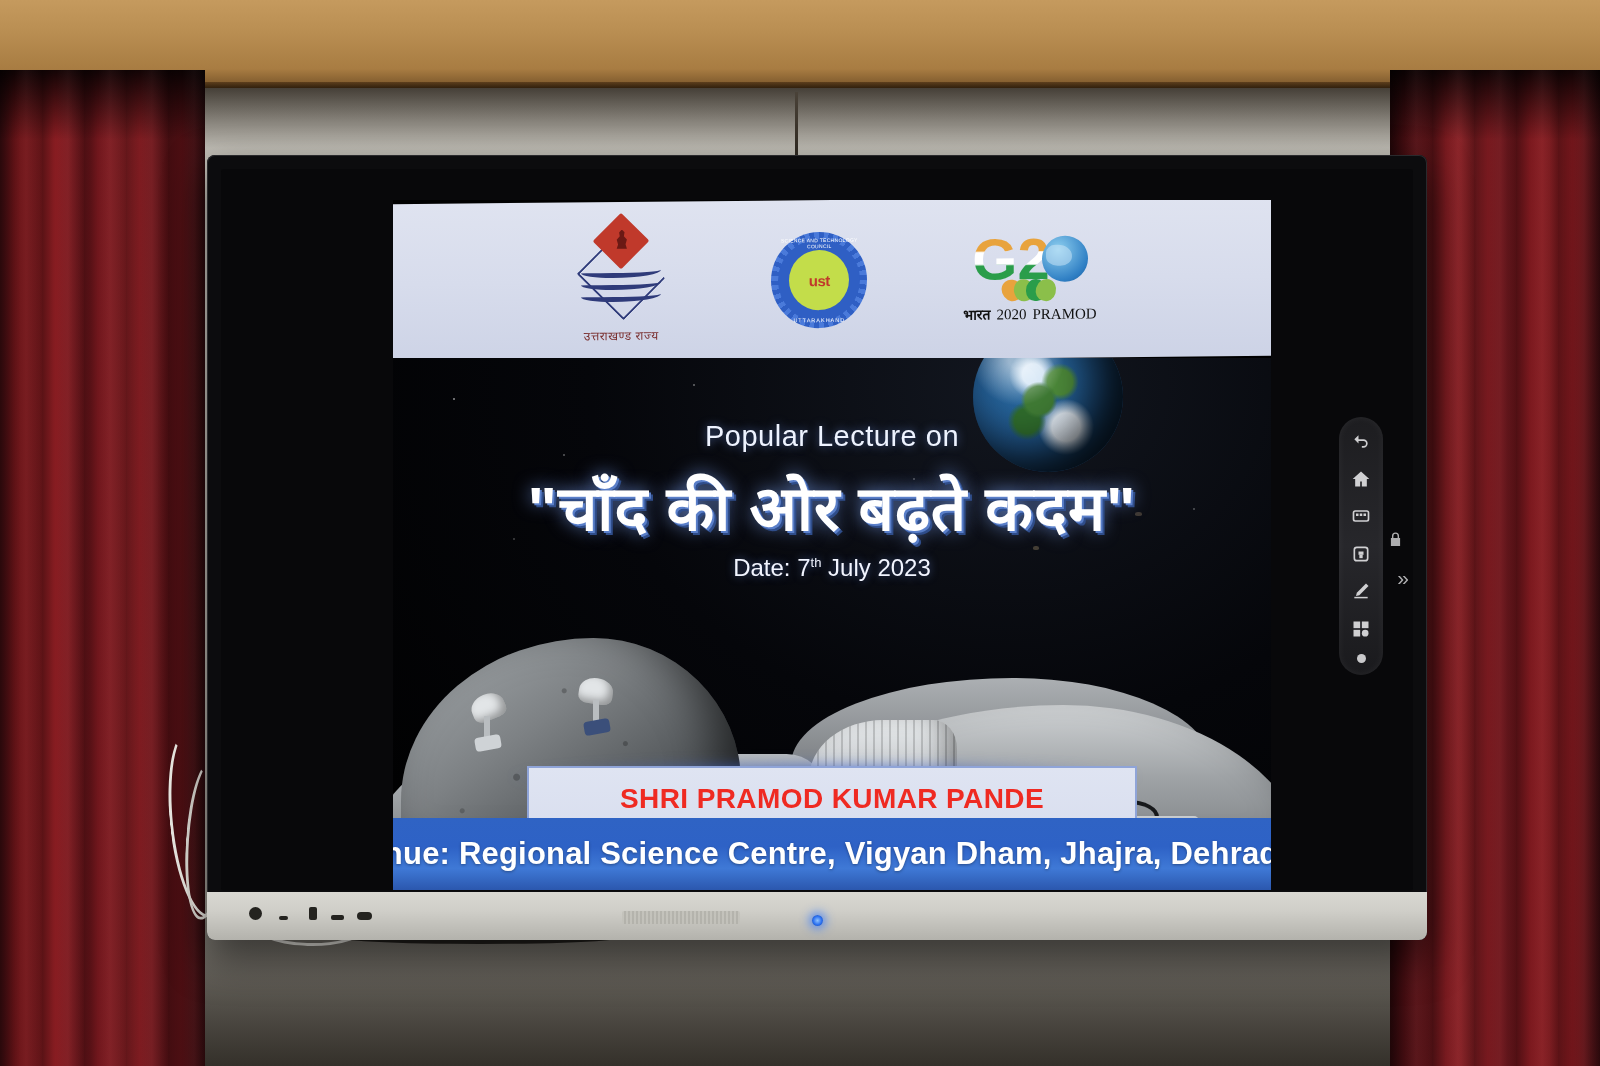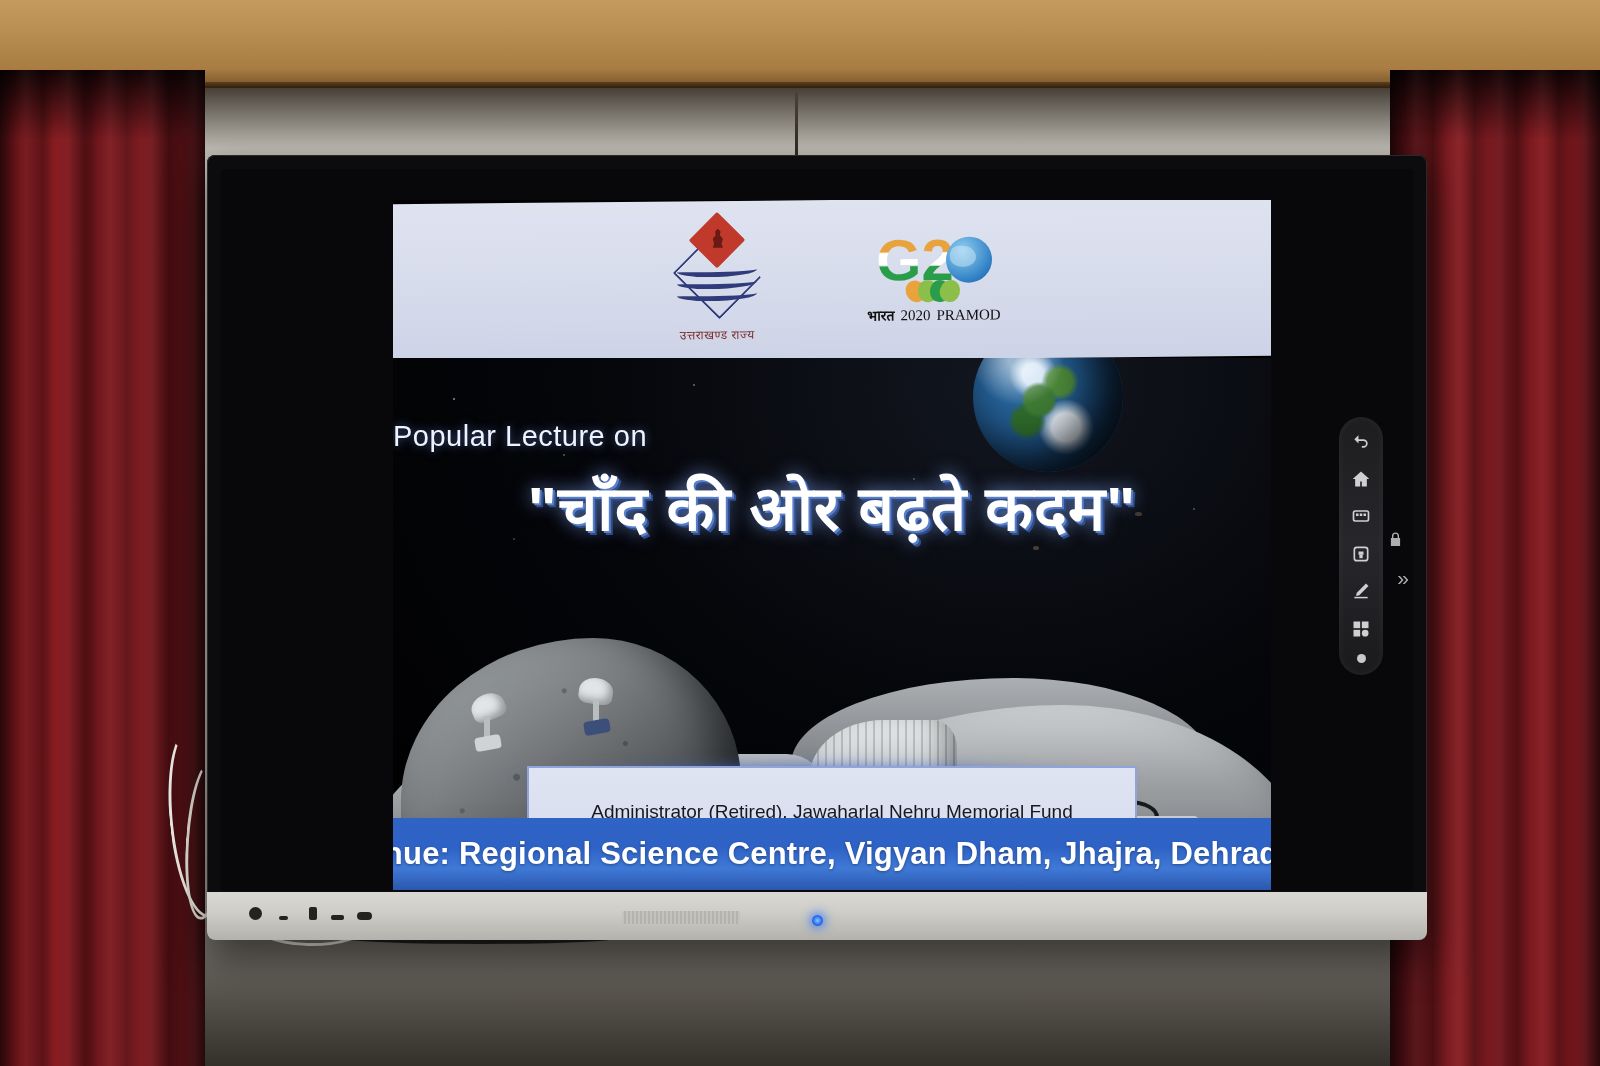--- a/index.html
+++ b/index.html
@@ -201,21 +201,21 @@
       radial-gradient(circle at 44% 52%, #3f7a34 0 12%, rgba(0,0,0,0) 16%),
       radial-gradient(circle at 58% 40%, #4d8a3a 0 10%, rgba(0,0,0,0) 15%),
       radial-gradient(circle at 36% 66%, #2f6b2c 0 9%, rgba(0,0,0,0) 14%),
       radial-gradient(circle at 40% 35%, #cfe3f5 0 8%, rgba(0,0,0,0) 18%),
       radial-gradient(circle at 62% 70%, #e8f1fa 0 10%, rgba(0,0,0,0) 20%),
       radial-gradient(circle at 38% 38%, #2b6fa8 0%, #1d4f80 55%, #0c2944 100%);
     box-shadow:inset -26px -16px 46px rgba(0,0,0,.82);
   }
 
   .lecture-on{
-    position:absolute; left:0; top:62px; width:100%; 
+    position:absolute; left:0; top:62px; width:100%; text-align:center;
     color:#eef3ff; font-size:29px; letter-spacing:.5px;
     text-shadow:0 0 10px rgba(120,160,255,.55);
     font-family:"Liberation Sans", sans-serif;
   }
   .hindi-title{
     position:absolute; left:0; top:106px; width:100%; text-align:center;
     color:#ffffff; font-size:62px; font-weight:bold; letter-spacing:1px;
     font-family:"Liberation Sans", sans-serif;
     text-shadow:
       2px 2px 0 #5a7fc9, 4px 4px 0 #2f4d8a,
@@ -439,20 +439,31 @@
                 <div class="uk-frame"></div>
                 <div class="uk-diamond"></div>
                 <div class="uk-lion"></div>
                 <div class="uk-wave" style="top:44px;"></div>
                 <div class="uk-wave" style="top:56px;"></div>
                 <div class="uk-wave" style="top:68px;"></div>
               </div>
               <div class="uk-caption">उत्तराखण्ड राज्य</div>
             </div>
 
+            <div class="logo-wrap">
+              <div class="ucost">
+                <div class="ucost-gear"></div>
+                <div class="ucost-ring"></div>
+                <div class="ucost-top">SCIENCE AND TECHNOLOGY COUNCIL</div>
+                <div class="ucost-bot">UTTARAKHAND</div>
+                <div class="ucost-core">
+                  <div class="ucost-text">ust</div>
+                </div>
+              </div>
+            </div>
 
             <div class="logo-wrap">
               <div class="g20">
                 <div class="g20-main">
                   <span class="g20-g">G2</span>
                   <span class="g20-globe"></span>
                 </div>
                 <div class="g20-lotus">
                   <i class="g20-petal" style="left:0;background:#e8a33d;transform:rotate(-38deg);"></i>
                   <i class="g20-petal" style="left:12px;background:#8bbf4a;transform:rotate(-16deg);"></i>
@@ -480,20 +491,23 @@
             <i class="star" style="left:120px; top:180px; width:2px;height:2px;opacity:.25;"></i>
             <i class="star" style="left:640px; top:188px; width:6px;height:4px;opacity:.28;background:#d8b98a;border-radius:40%;"></i>
             <i class="star" style="left:742px; top:154px; width:7px;height:4px;opacity:.25;background:#d8b98a;border-radius:40%;"></i>
 
             <div class="earth"></div>
 
             <div class="lecture-on">Popular Lecture on</div>
 
             <div class="hindi-title">"चाँद की ओर बढ़ते कदम"</div>
 
+            <div class="date-line">
+              <span>Date: 7</span><sup>th</sup><span> July 2023</span>
+            </div>
 
             <div class="terrain">
 
               <div class="ridge-far"></div>
               <div class="ridge-right"></div>
               <div class="ridge-left"></div>
 
               <div class="habitat-tunnel"></div>
               <div class="habitat">
                 <div class="habitat-rings"></div>
@@ -534,20 +548,21 @@
                 <div class="rover-track"></div>
                 <div class="rover-wheel" style="left:10px;"></div>
                 <div class="rover-wheel" style="left:58px;"></div>
                 <div class="rover-wheel" style="left:112px;"></div>
               </div>
 
             </div>
 
             <div class="speaker-glow"></div>
             <div class="speaker-box">
+              <div class="speaker-name">SHRI PRAMOD KUMAR PANDE</div>
               <div class="speaker-role">Administrator (Retired), Jawaharlal Nehru Memorial Fund</div>
               <div class="speaker-role">Former Director, Jawahar Planetarium, Anand Bhawan, Allahabad</div>
             </div>
 
           </div>
 
           <div class="venue-bar">
             <div class="venue-text">Venue: Regional Science Centre, Vigyan Dham, Jhajra, Dehradun</div>
           </div>
 

